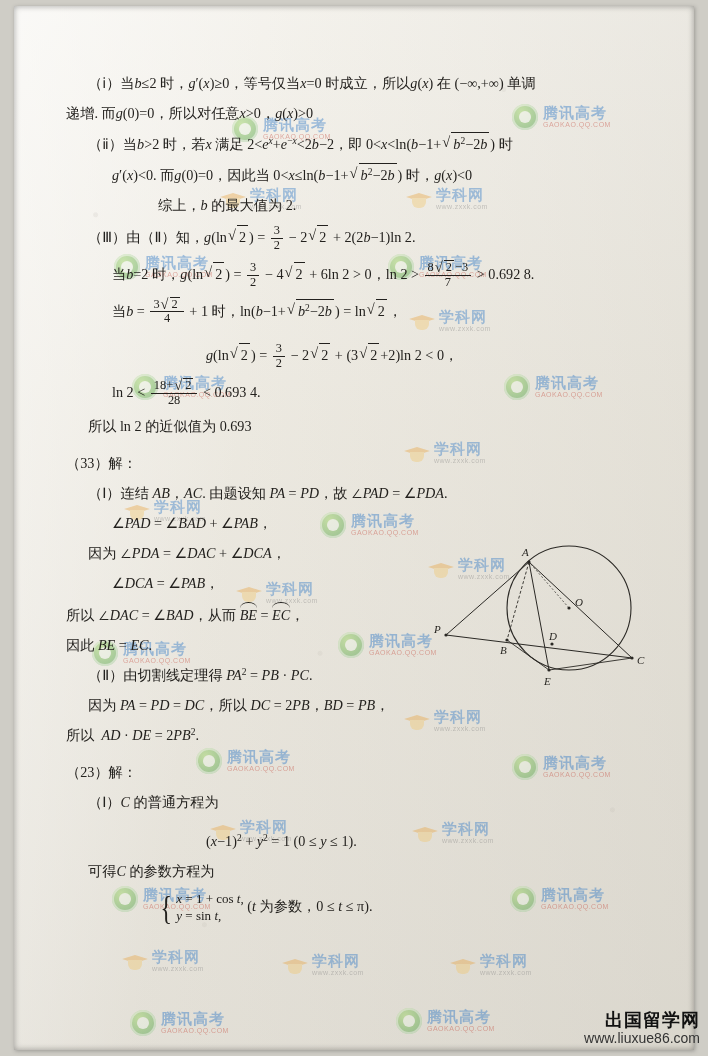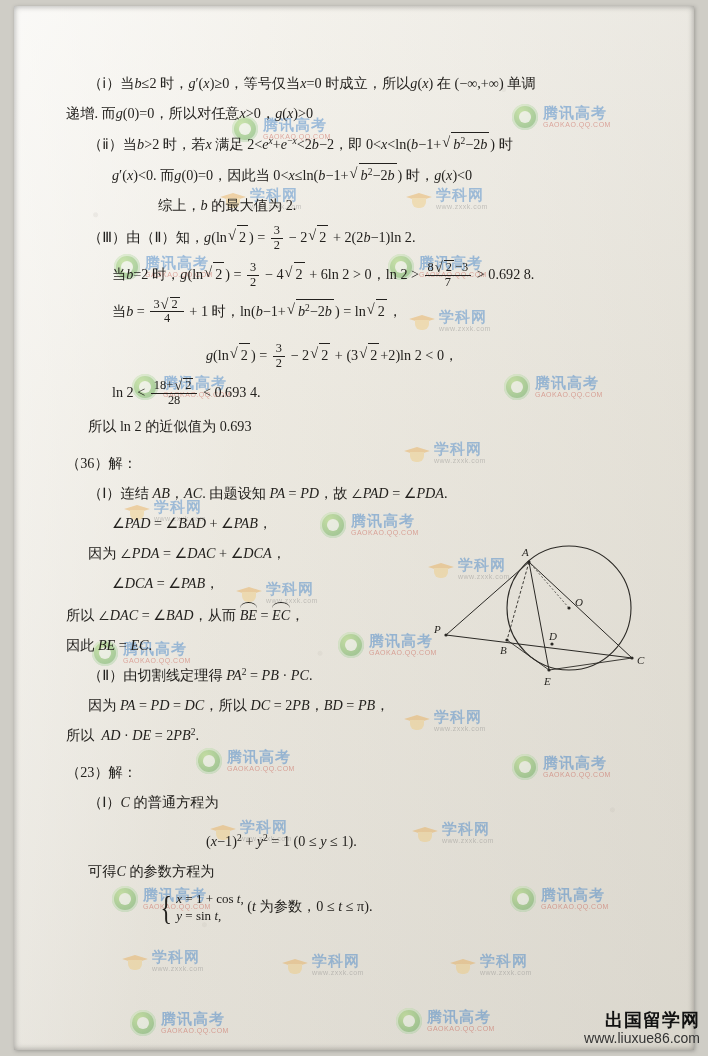--- a/index.html
+++ b/index.html
@@ -341,21 +341,21 @@
     <div class="ln ind4">
       <i class="m">g</i>(ln<span class="rad"><span>2</span></span>) = <span class="fr"><span class="num">3</span><span class="den">2</span></span> − 2<span class="rad"><span>2</span></span> + (3<span class="rad"><span>2</span></span>+2)ln 2 &lt; 0，
     </div>
     <div class="ln ind2">
       ln 2 &lt; <span class="fr"><span class="num">18+<span class="rad"><span>2</span></span></span><span class="den">28</span></span> &lt; 0.693 4.
     </div>
     <div class="ln ind1 gap">
       所以 ln 2 的近似值为 0.693
     </div>
 
-    <div class="ln">（36）解：</div>
+    <div class="ln">（33）解：</div>
     <div class="ln ind1">
       （Ⅰ）连结 <i class="m">AB</i>，<i class="m">AC</i>. 由题设知 <i class="m">PA</i> = <i class="m">PD</i>，故 ∠<i class="m">PAD</i> = ∠<i class="m">PDA</i>.
     </div>
     <div class="ln ind2">
       ∠<i class="m">PAD</i> = ∠<i class="m">BAD</i> + ∠<i class="m">PAB</i>，
     </div>
     <div class="ln ind1">
       因为 ∠<i class="m">PDA</i> = ∠<i class="m">DAC</i> + ∠<i class="m">DCA</i>，
     </div>
     <div class="ln ind2">

